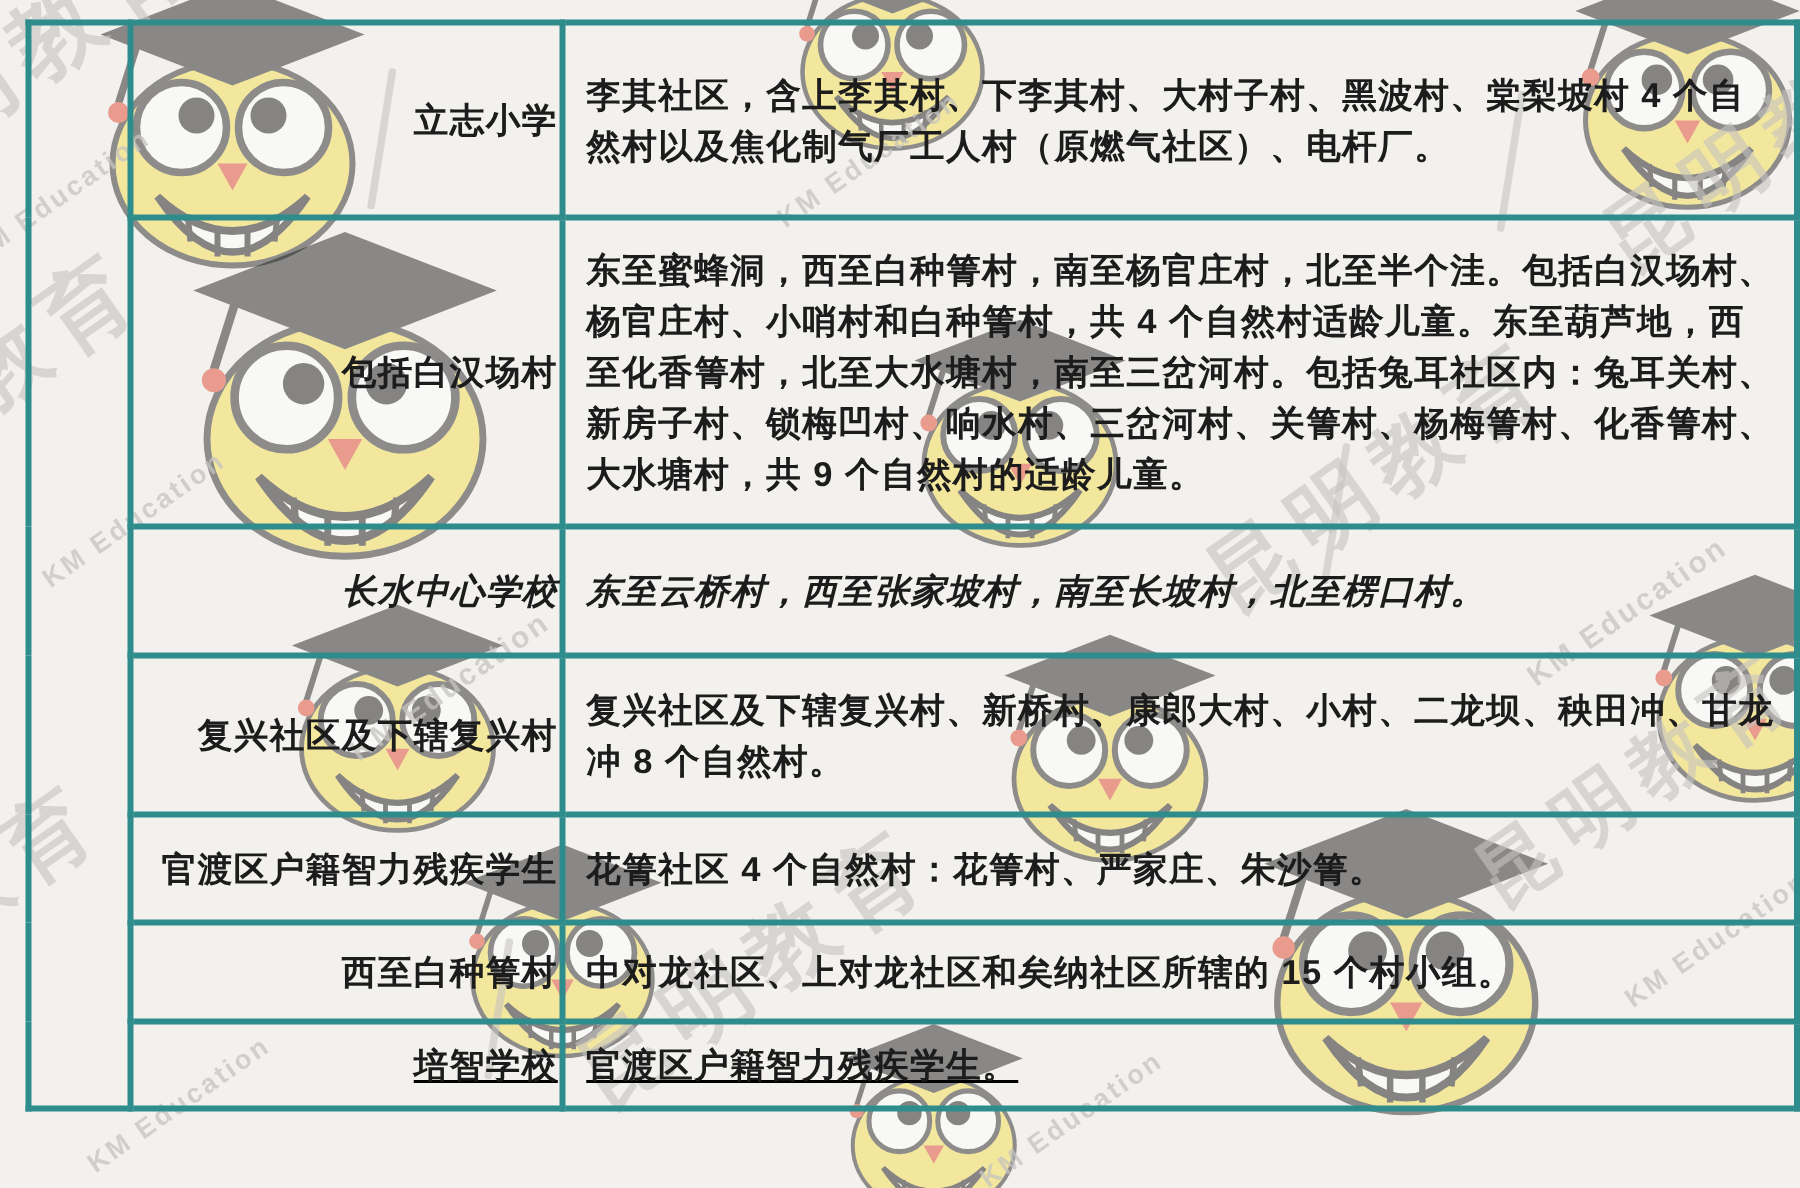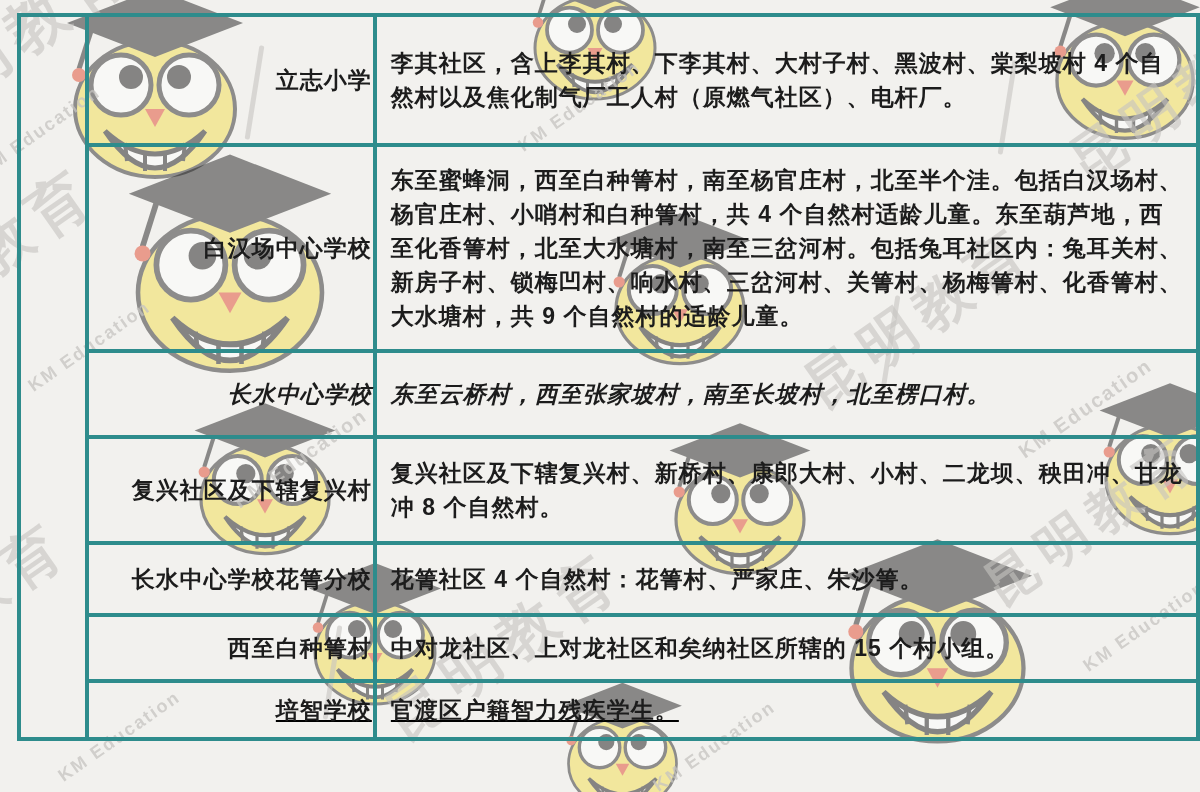--- a/index.html
+++ b/index.html
@@ -227,33 +227,33 @@
     </div>
 
   <table class="district-table">
     <tbody>
       <tr class="r1">
         <td class="col-narrow" rowspan="7"></td>
         <td class="col-school">立志小学</td>
         <td class="col-area">李其社区，含上李其村、下李其村、大村子村、黑波村、棠梨坡村 4 个自然村以及焦化制气厂工人村（原燃气社区）、电杆厂。</td>
       </tr>
       <tr class="r2">
-        <td class="col-school">白汉场中心学校</td>
+        <td class="col-school">包括白汉场村</td>
         <td class="col-area">东至蜜蜂洞，西至白种箐村，南至杨官庄村，北至半个洼。包括白汉场村、杨官庄村、小哨村和白种箐村，共 4 个自然村适龄儿童。东至葫芦地，西至化香箐村，北至大水塘村，南至三岔河村。包括兔耳社区内：兔耳关村、新房子村、锁梅凹村、响水村、三岔河村、关箐村、杨梅箐村、化香箐村、大水塘村，共 9 个自然村的适龄儿童。</td>
       </tr>
       <tr class="r3">
         <td class="col-school">长水中心学校</td>
         <td class="col-area">东至云桥村，西至张家坡村，南至长坡村，北至楞口村。</td>
       </tr>
       <tr class="r4">
         <td class="col-school">复兴社区及下辖复兴村</td>
         <td class="col-area">复兴社区及下辖复兴村、新桥村、康郎大村、小村、二龙坝、秧田冲、甘龙冲 8 个自然村。</td>
       </tr>
       <tr class="r5">
-        <td class="col-school">长水中心学校花箐分校</td>
+        <td class="col-school">官渡区户籍智力残疾学生</td>
         <td class="col-area">花箐社区 4 个自然村：花箐村、严家庄、朱沙箐。</td>
       </tr>
       <tr class="r6">
         <td class="col-school">西至白种箐村</td>
         <td class="col-area">中对龙社区、上对龙社区和矣纳社区所辖的 15 个村小组。</td>
       </tr>
       <tr class="r7">
         <td class="col-school">培智学校</td>
         <td class="col-area">官渡区户籍智力残疾学生。</td>
       </tr>

